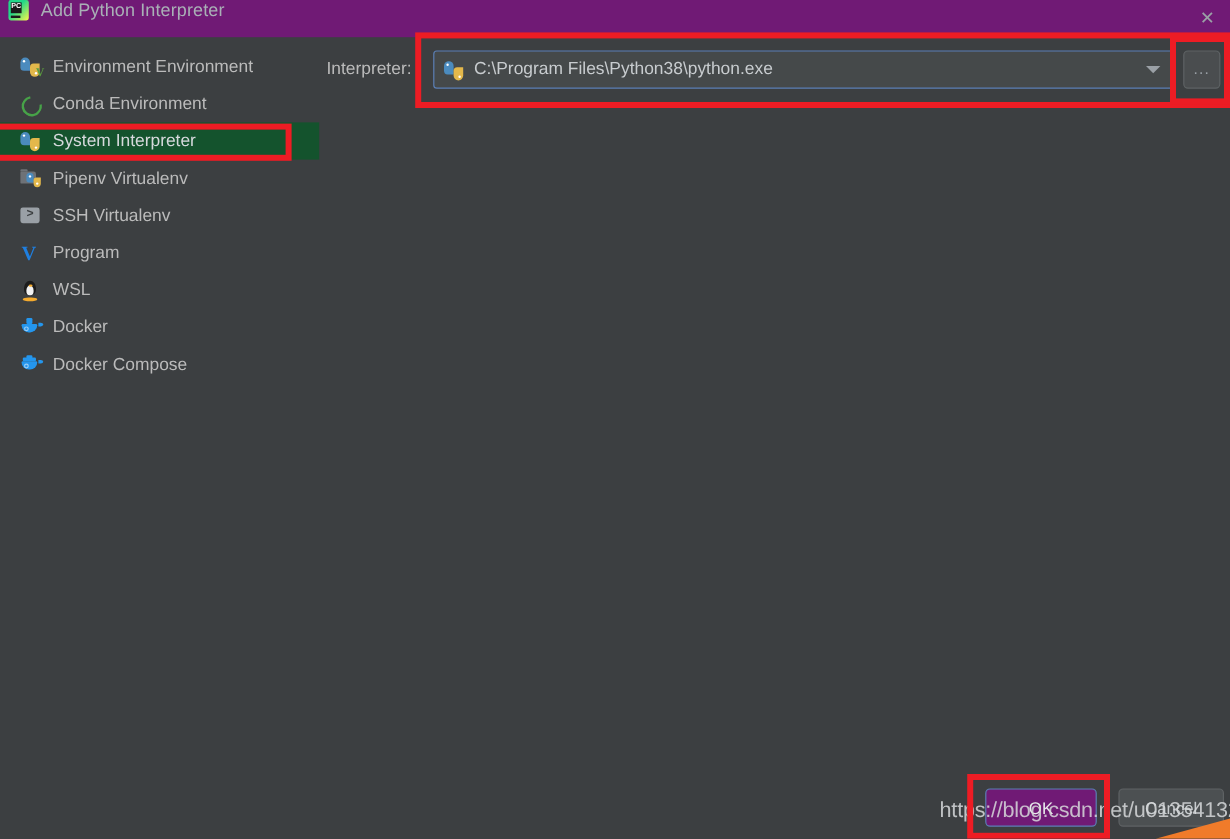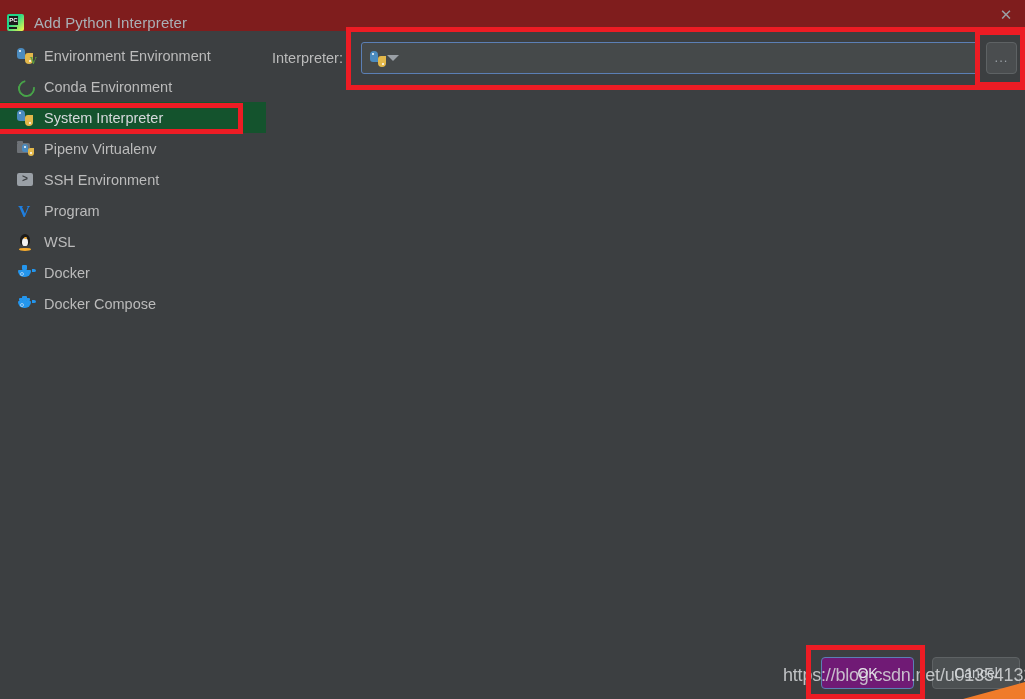--- a/index.html
+++ b/index.html
@@ -14,23 +14,23 @@
     overflow: hidden;
     position: relative;
     -webkit-font-smoothing: antialiased;
   }
 
   
   #titlebar {
     position: absolute;
     left: 0; top: 0;
     width: 1025px; height: 31px;
-    background: #7f1d1d;
-    display: flex;
-    align-items: flex-end;
+    background: #701a75;
+    display: flex;
+    align-items: flex-start;
   }
   #pycharm-logo {
     width: 17px; height: 17px;
     margin-left: 7px;
     border-radius: 2px;
     background: linear-gradient(135deg, #21d789 0%, #21d789 40%, #fcf84a 100%);
     position: relative;
     flex: none;
   }
   #pycharm-logo .pc-sq {
@@ -429,21 +429,21 @@
           </span>
       </span>
     </span>
     <span class="si-label">Pipenv Virtualenv</span>
   </div>
 
   <div class="side-item">
     <span class="si-icon">
       <span class="ico-ssh">&gt;</span>
     </span>
-    <span class="si-label">SSH Environment</span>
+    <span class="si-label">SSH Virtualenv</span>
   </div>
 
   <div class="side-item">
     <span class="si-icon">
       <span class="ico-vagrant">V</span>
     </span>
     <span class="si-label">Program</span>
   </div>
 
   <div class="side-item">
@@ -488,20 +488,21 @@
   <span id="combo-py-icon">
     <span class="ico-py">
       <span class="pb pb-top">
           <span class="dot-a"></span>
         </span>
       <span class="pb pb-bot">
           <span class="dot-b"></span>
         </span>
     </span>
   </span>
+  <span id="combo-value">C:\Program Files\Python38\python.exe</span>
   <span id="combo-arrow"></span>
 </div>
 
 <div id="browse-button">...</div>
 
 <div id="ok-button">OK</div>
 <div id="cancel-button">Cancel</div>
 
 <div id="watermark">https://blog.csdn.net/u013541325</div>
 <div id="corner-arrow"></div>

